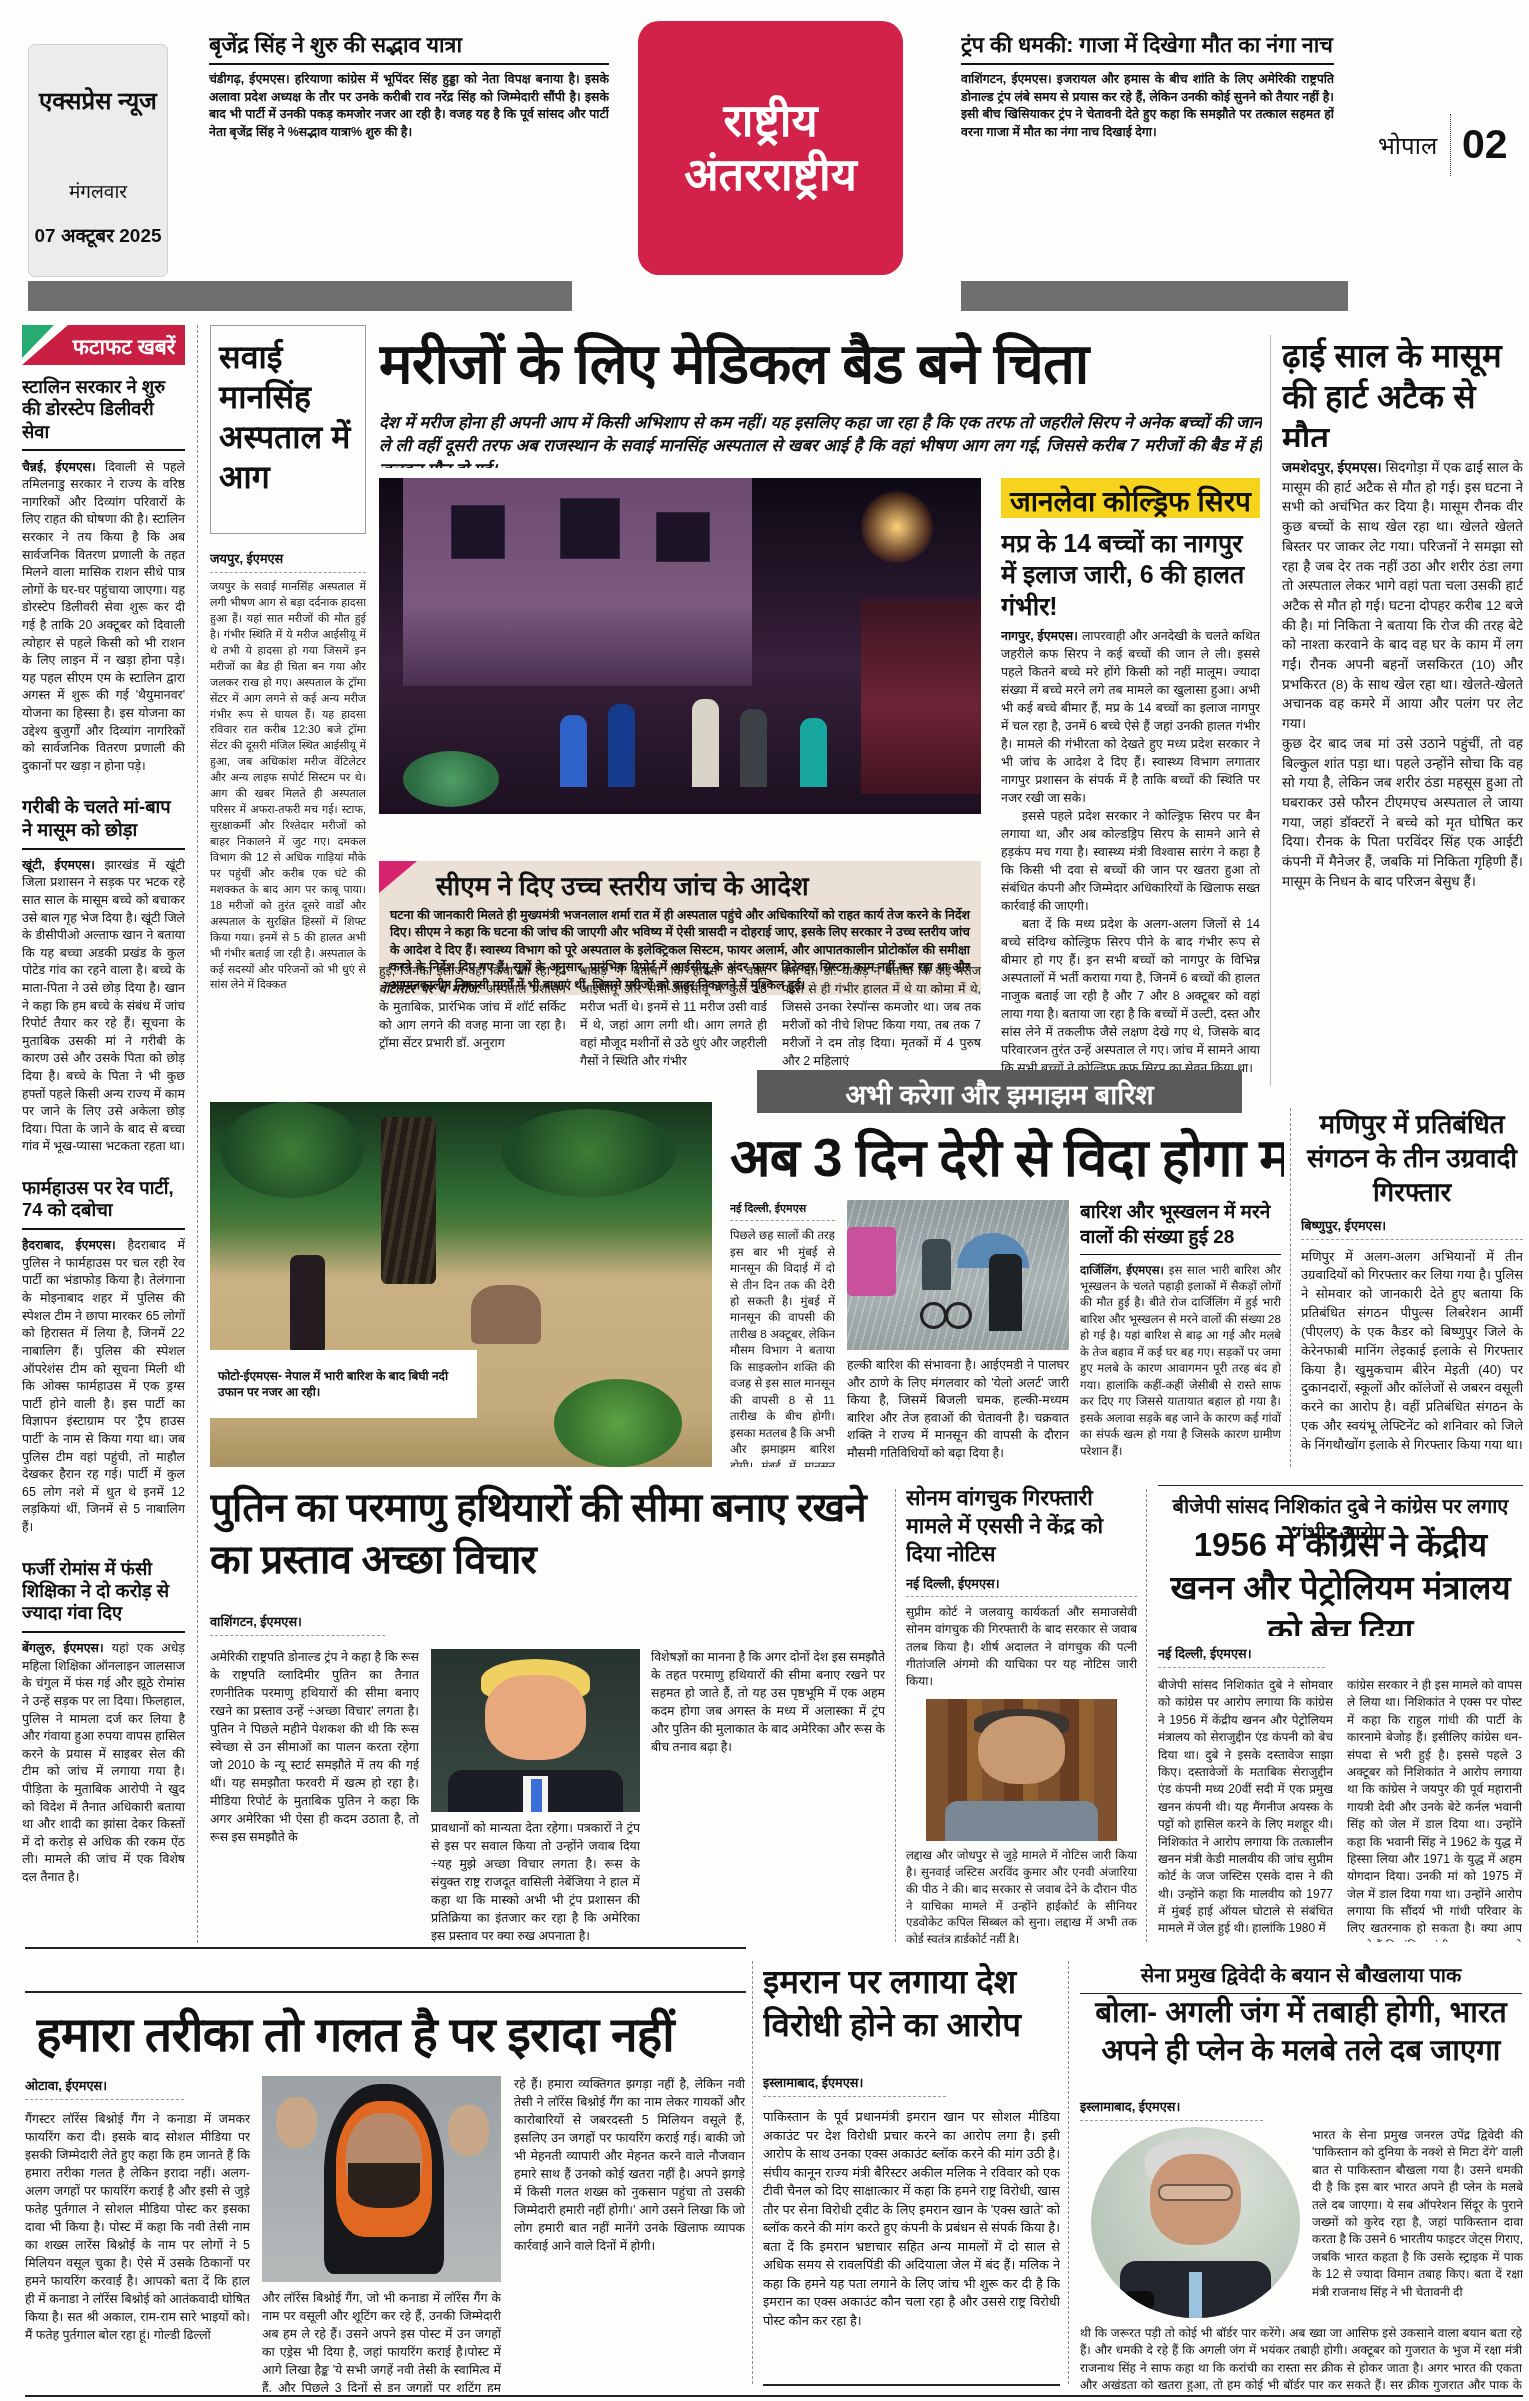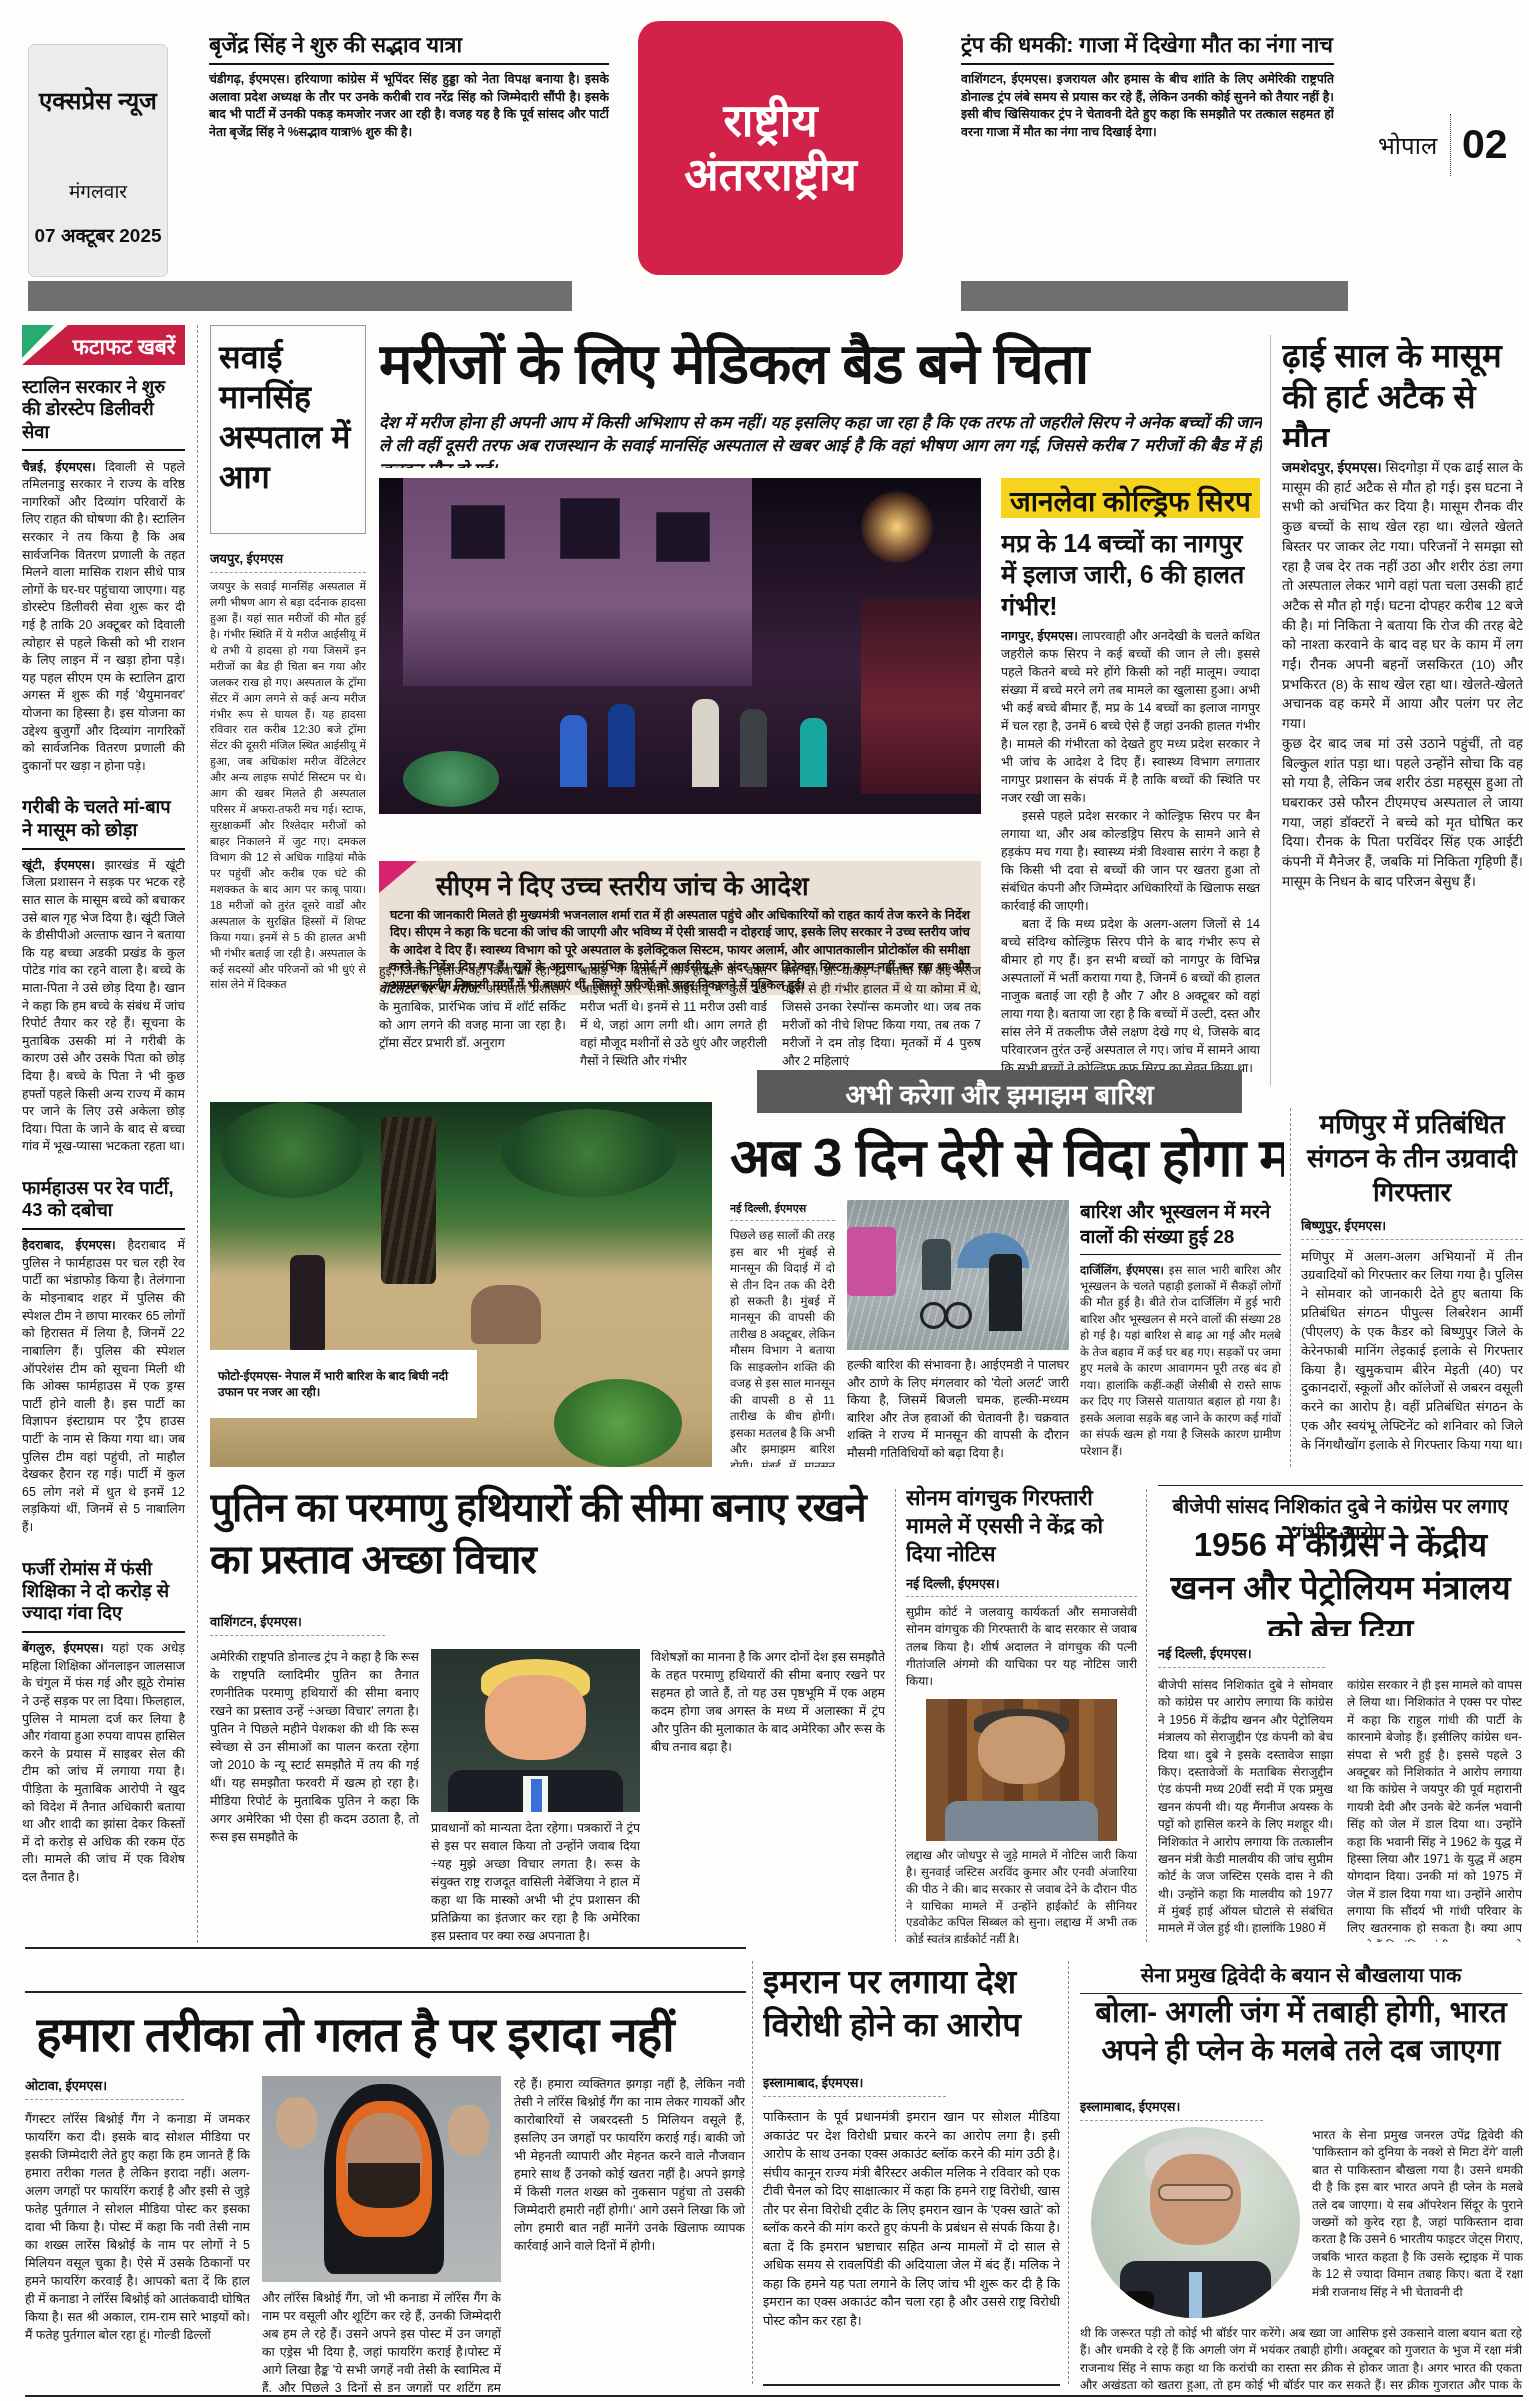--- a/index.html
+++ b/index.html
@@ -180,21 +180,21 @@
   <div class="abs clip" style="left:22px; top:376px; width:163px; height:1563px;">
     <div class="qn-item">
       <h4>स्टालिन सरकार ने शुरु की डोरस्टेप डिलीवरी सेवा</h4>
       <div class="qn-body jt"><span class="dl">चैन्नई, ईएमएस।</span> <span>दिवाली से पहले तमिलनाडु सरकार ने राज्य के वरिष्ठ नागरिकों और दिव्यांग परिवारों के लिए राहत की घोषणा की है। स्टालिन सरकार ने तय किया है कि अब सार्वजनिक वितरण प्रणाली के तहत मिलने वाला मासिक राशन सीधे पात्र लोगों के घर-घर पहुंचाया जाएगा। यह डोरस्टेप डिलीवरी सेवा शुरू कर दी गई है ताकि 20 अक्टूबर को दिवाली त्योहार से पहले किसी को भी राशन के लिए लाइन में न खड़ा होना पड़े। यह पहल सीएम एम के स्टालिन द्वारा अगस्त में शुरू की गई 'थैयुमानवर' योजना का हिस्सा है। इस योजना का उद्देश्य बुजुर्गों और दिव्यांग नागरिकों को सार्वजनिक वितरण प्रणाली की दुकानों पर खड़ा न होना पड़े।</span></div>
     </div>
     <div class="qn-item">
       <h4>गरीबी के चलते मां-बाप ने मासूम को छोड़ा</h4>
       <div class="qn-body jt"><span class="dl">खूंटी, ईएमएस।</span> <span>झारखंड में खूंटी जिला प्रशासन ने सड़क पर भटक रहे सात साल के मासूम बच्चे को बचाकर उसे बाल गृह भेज दिया है। खूंटी जिले के डीसीपीओ अल्ताफ खान ने बताया कि यह बच्चा अडकी प्रखंड के कुल पोटेड गांव का रहने वाला है। बच्चे के माता-पिता ने उसे छोड़ दिया है। खान ने कहा कि हम बच्चे के संबंध में जांच रिपोर्ट तैयार कर रहे हैं। सूचना के मुताबिक उसकी मां ने गरीबी के कारण उसे और उसके पिता को छोड़ दिया है। बच्चे के पिता ने भी कुछ हफ्तों पहले किसी अन्य राज्य में काम पर जाने के लिए उसे अकेला छोड़ दिया। पिता के जाने के बाद से बच्चा गांव में भूख-प्यासा भटकता रहता था।</span></div>
     </div>
     <div class="qn-item">
-      <h4>फार्महाउस पर रेव पार्टी, 43 को दबोचा</h4>
+      <h4>फार्महाउस पर रेव पार्टी, 74 को दबोचा</h4>
       <div class="qn-body jt"><span class="dl">हैदराबाद, ईएमएस।</span> <span>हैदराबाद में पुलिस ने फार्महाउस पर चल रही रेव पार्टी का भंडाफोड़ किया है। तेलंगाना के मोइनाबाद शहर में पुलिस की स्पेशल टीम ने छापा मारकर 65 लोगों को हिरासत में लिया है, जिनमें 22 नाबालिग हैं। पुलिस की स्पेशल ऑपरेशंस टीम को सूचना मिली थी कि ओक्स फार्महाउस में एक ड्रग्स पार्टी होने वाली है। इस पार्टी का विज्ञापन इंस्टाग्राम पर 'ट्रैप हाउस पार्टी' के नाम से किया गया था। जब पुलिस टीम वहां पहुंची, तो माहौल देखकर हैरान रह गई। पार्टी में कुल 65 लोग नशे में धुत थे इनमें 12 लड़कियां थीं, जिनमें से 5 नाबालिग हैं।</span></div>
     </div>
     <div class="qn-item">
       <h4>फर्जी रोमांस में फंसी शिक्षिका ने दो करोड़ से ज्यादा गंवा दिए</h4>
       <div class="qn-body jt"><span class="dl">बेंगलुरु, ईएमएस।</span> <span>यहां एक अधेड़ महिला शिक्षिका ऑनलाइन जालसाज के चंगुल में फंस गई और झूठे रोमांस ने उन्हें सड़क पर ला दिया। फिलहाल, पुलिस ने मामला दर्ज कर लिया है और गंवाया हुआ रुपया वापस हासिल करने के प्रयास में साइबर सेल की टीम को जांच में लगाया गया है। पीड़िता के मुताबिक आरोपी ने खुद को विदेश में तैनात अधिकारी बताया था और शादी का झांसा देकर किस्तों में दो करोड़ से अधिक की रकम ऐंठ ली। मामले की जांच में एक विशेष दल तैनात है।</span></div>
     </div>
   </div>
 
   <div class="abs vdash" style="left:197px; top:325px; height:1618px;"></div>
 

